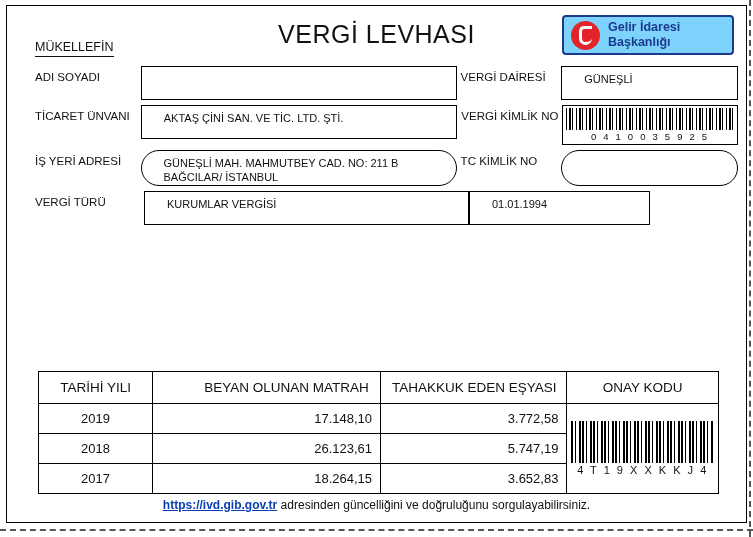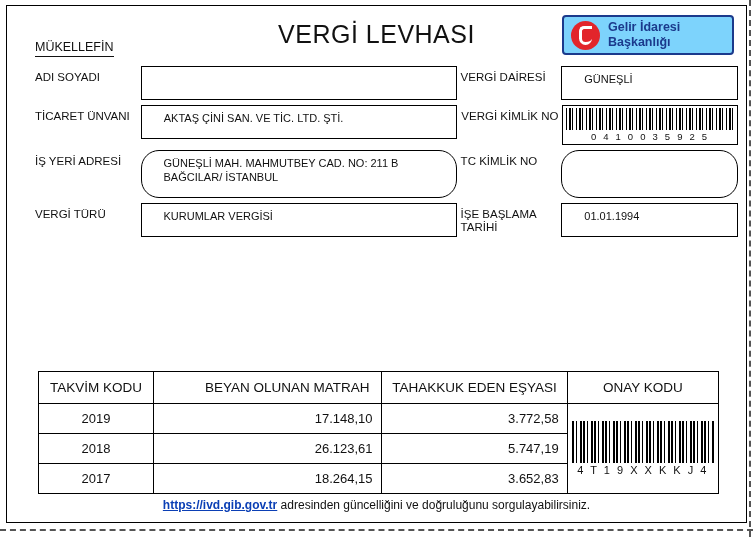--- a/index.html
+++ b/index.html
@@ -136,21 +136,21 @@
     font-size: 11px;
     color: #111;
     padding: 5px 22px;
     line-height: 14px;
     background: #fff;
     overflow: hidden;
   }
   .val-left { width: 325px; }
   .val-right { width: 181px; }
   .h32 { height: 34px; }
-  .h38 { height: 48px; border-radius: 18px; }
+  .h38 { height: 36px; border-radius: 18px; }
 
   
   .barcode {
     height: 40px;
     width: 181px;
     box-sizing: border-box;
     border: 1px solid #000;
     padding: 2px 3px 0 3px;
     background: #fff;
   }
@@ -281,31 +281,30 @@
       <div class="row">
         <div class="lbl lbl-left">İŞ YERİ ADRESİ</div>
         <div class="val val-left h38">GÜNEŞLİ MAH. MAHMUTBEY CAD. NO: 211 B BAĞCILAR/ İSTANBUL</div>
         <div class="lbl lbl-right">TC KİMLİK NO</div>
         <div class="val val-right h38"></div>
       </div>
 
       <div class="row">
         <div class="lbl lbl-left">VERGİ TÜRÜ</div>
         <div class="val val-left h32">KURUMLAR VERGİSİ</div>
-        <div class="lbl lbl-right">İŞE BAŞLAMA TARİHİ</div>
         <div class="val val-right h32">01.01.1994</div>
       </div>
 
 
     </div>
 
     <table class="table">
       <thead>
         <tr>
-          <th class="c-year">TAKVİM KODU</th>
+          <th class="c-year">TARİHİ YILI</th>
           <th class="c-matrah" style="text-align:center;padding-right:0">BEYAN OLUNAN MATRAH</th>
           <th class="c-vergi" style="text-align:center;padding-right:0">TAHAKKUK EDEN EŞYASI</th>
           <th class="c-onay">ONAY KODU</th>
         </tr>
       </thead>
       <tbody>
         <tr>
           <td class="c-year">2019</td>
           <td class="c-matrah">17.148,10</td>
           <td class="c-vergi">3.772,58</td>

